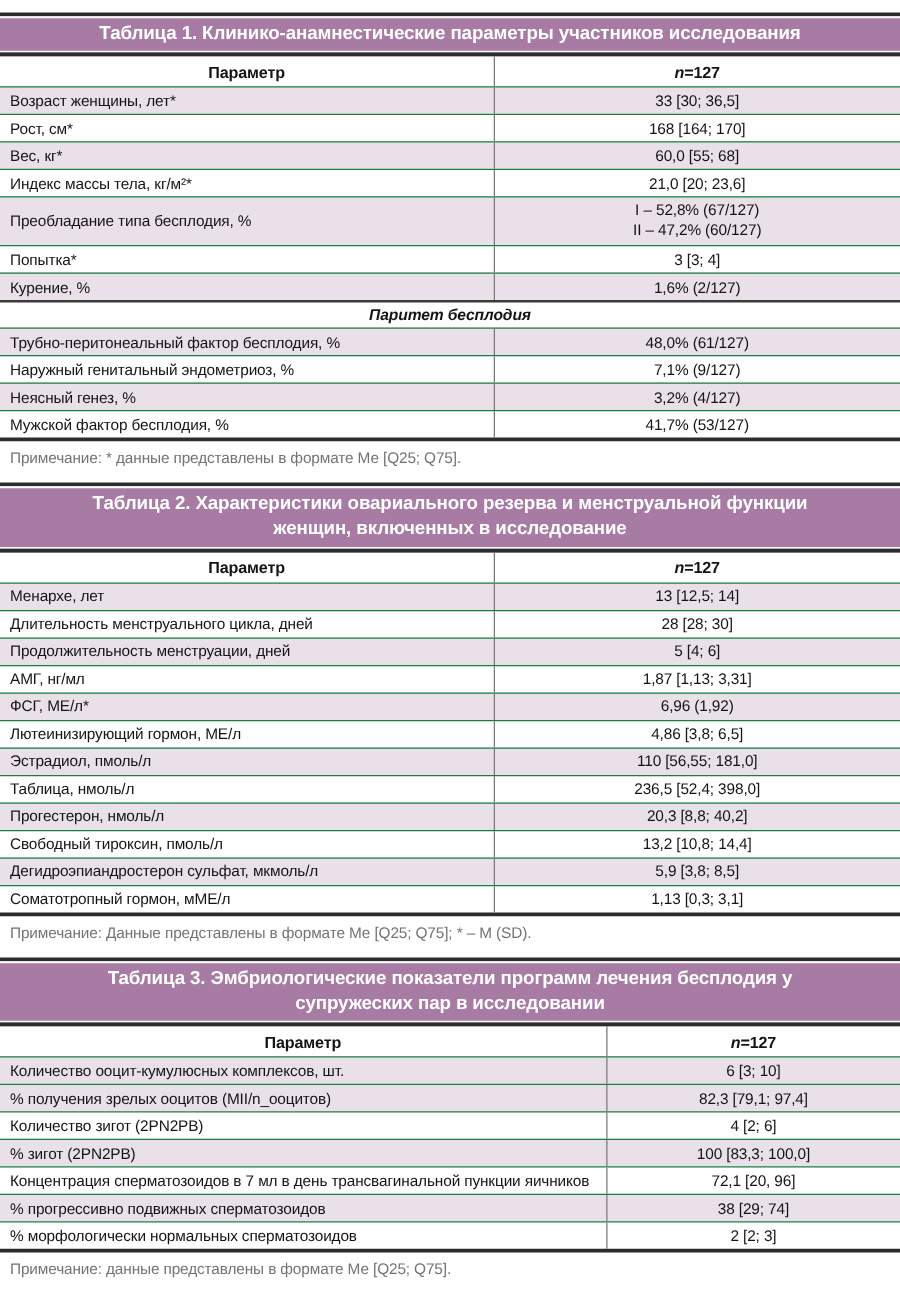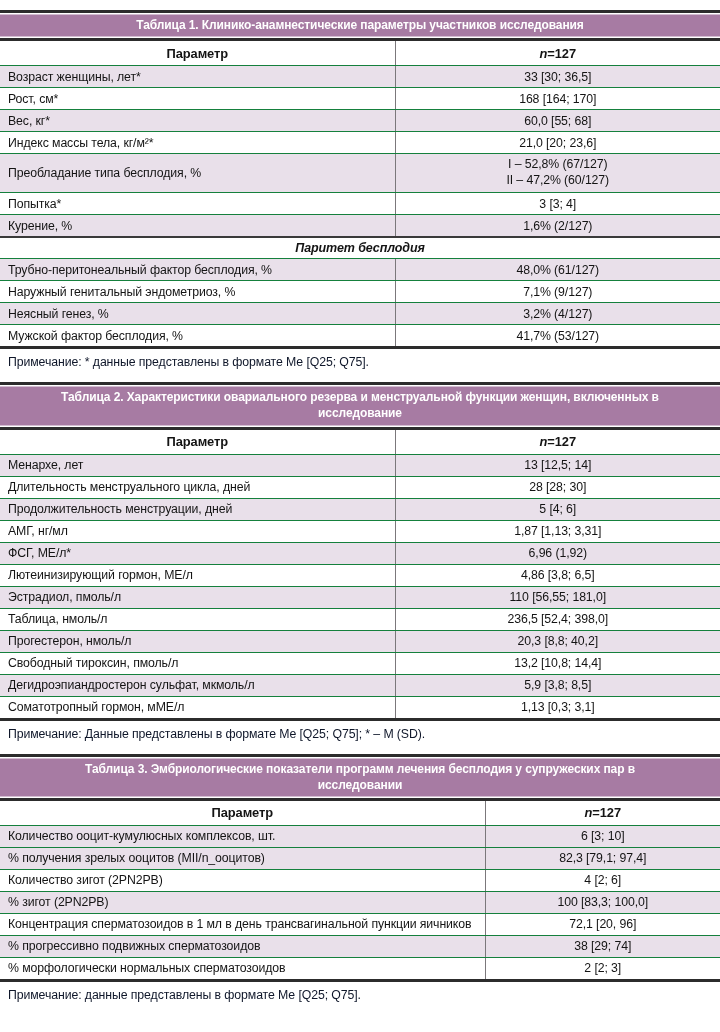--- a/index.html
+++ b/index.html
@@ -13,21 +13,21 @@
 
   .tbl {
     border-top:3px solid #2c2c2c;
     border-bottom:3px solid #2c2c2c;
     margin-top:6px;
   }
   .tbl-title {
     background:#a77ba3;
     color:#ffffff;
     font-weight:bold;
-    font-size:12px;
+    font-size:15px;
     line-height:1.35;
     text-align:center;
     padding:4px 46px 5px 46px;
     border-bottom:3px solid #2c2c2c;
     box-shadow: inset 0 -1.5px 0 0 #ffffff, inset 0 1.5px 0 0 #ffffff;
   }
   .row { display:flex; align-items:stretch; border-top:1px solid #15803d; min-height:21px; }
   .row.first { border-top:none; }
   .cell { display:flex; align-items:center; padding:2px 8px; font-size:12.3px; box-sizing:border-box; }
   .param { width:54.8%; text-align:left; }
@@ -39,21 +39,21 @@
   .alt { background:#e9e0ea; }
   .val.multi { flex-direction:column; line-height:1.3; padding:3px 8px; }
   .section-row {
     border-top:2px solid #3a3a3a;
     min-height:20px;
     display:flex; align-items:center; justify-content:center;
     font-weight:bold; font-style:italic; font-size:12.5px;
     background:#ffffff;
   }
   .it { font-style:italic; }
-  .note { font-size:12.3px; padding:6px 8px 0 8px; margin-bottom:13px; color:#0f172a; }
+  .note { font-size:12.3px; padding:6px 8px 0 8px; margin-bottom:13px; color:#737373; }
 </style>
 </head>
 <body>
 
 <div class="wrap">
 
   <div class="tbl">
     <div class="tbl-title">Таблица 1. Клинико-анамнестические параметры участников исследования</div>
     <div class="row head-row first">
       <div class="cell param">Параметр</div>
@@ -192,21 +192,21 @@
     </div>
     <div class="row">
       <div class="cell param">Количество зигот (2PN2PB)</div>
       <div class="cell val">4 [2; 6]</div>
     </div>
     <div class="row alt">
       <div class="cell param">% зигот (2PN2PB)</div>
       <div class="cell val">100 [83,3; 100,0]</div>
     </div>
     <div class="row">
-      <div class="cell param">Концентрация сперматозоидов в 1 мл в день трансвагинальной пункции яичников</div>
+      <div class="cell param">Концентрация сперматозоидов в 7 мл в день трансвагинальной пункции яичников</div>
       <div class="cell val">72,1 [20, 96]</div>
     </div>
     <div class="row alt">
       <div class="cell param">% прогрессивно подвижных сперматозоидов</div>
       <div class="cell val">38 [29; 74]</div>
     </div>
     <div class="row">
       <div class="cell param">% морфологически нормальных сперматозоидов</div>
       <div class="cell val">2 [2; 3]</div>
     </div>

